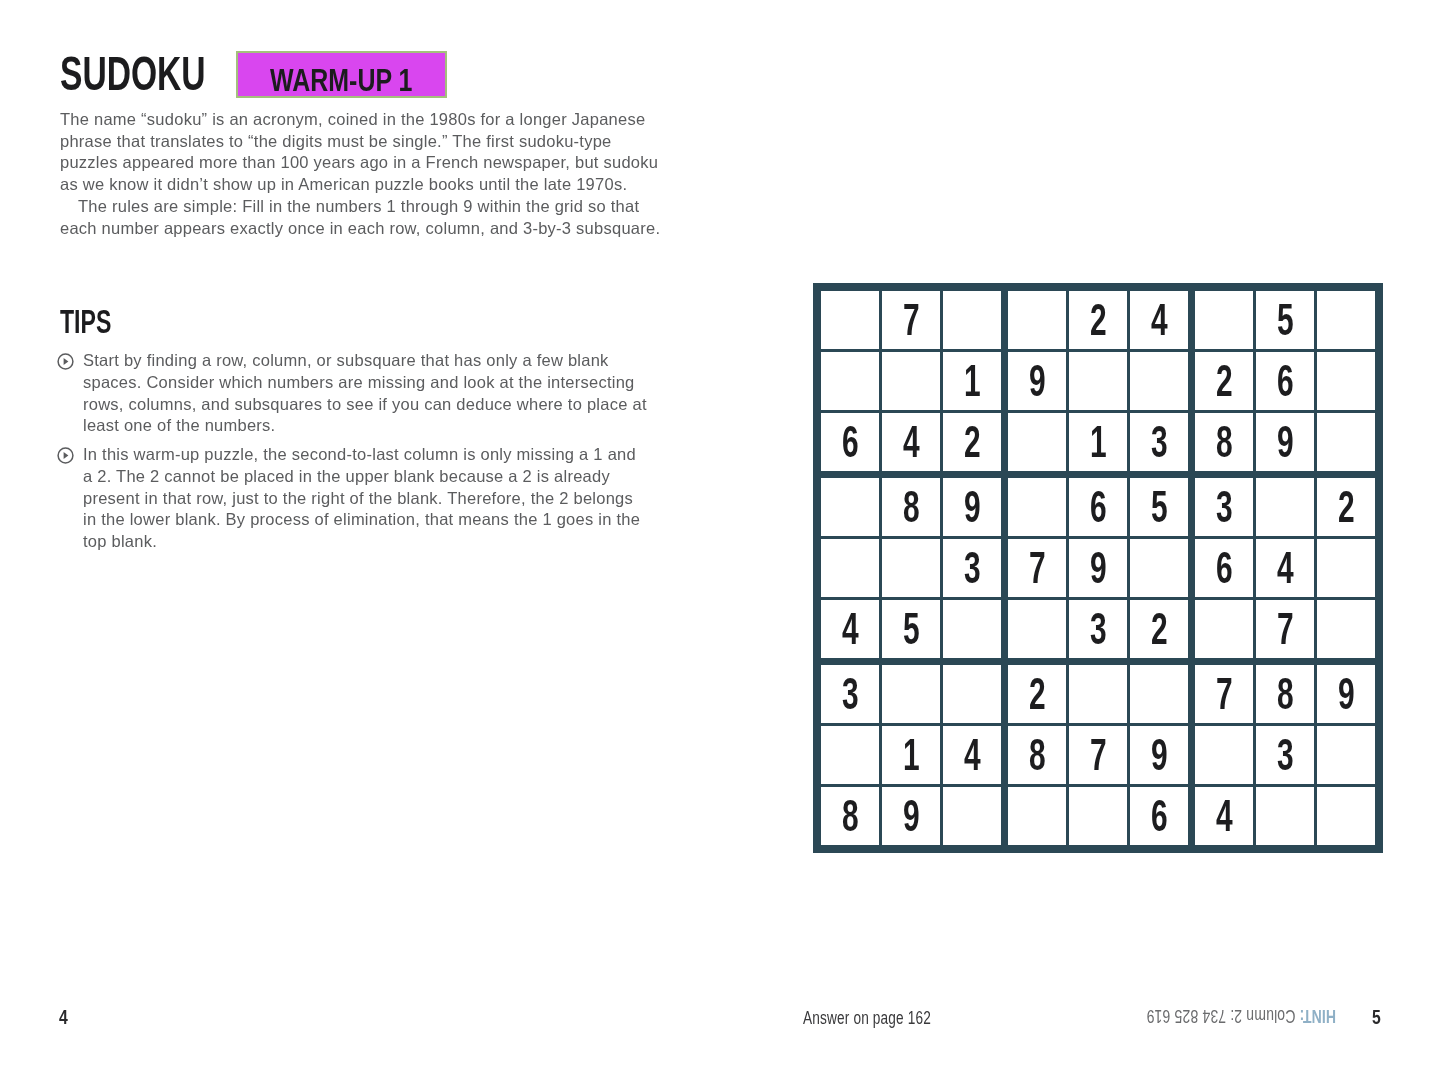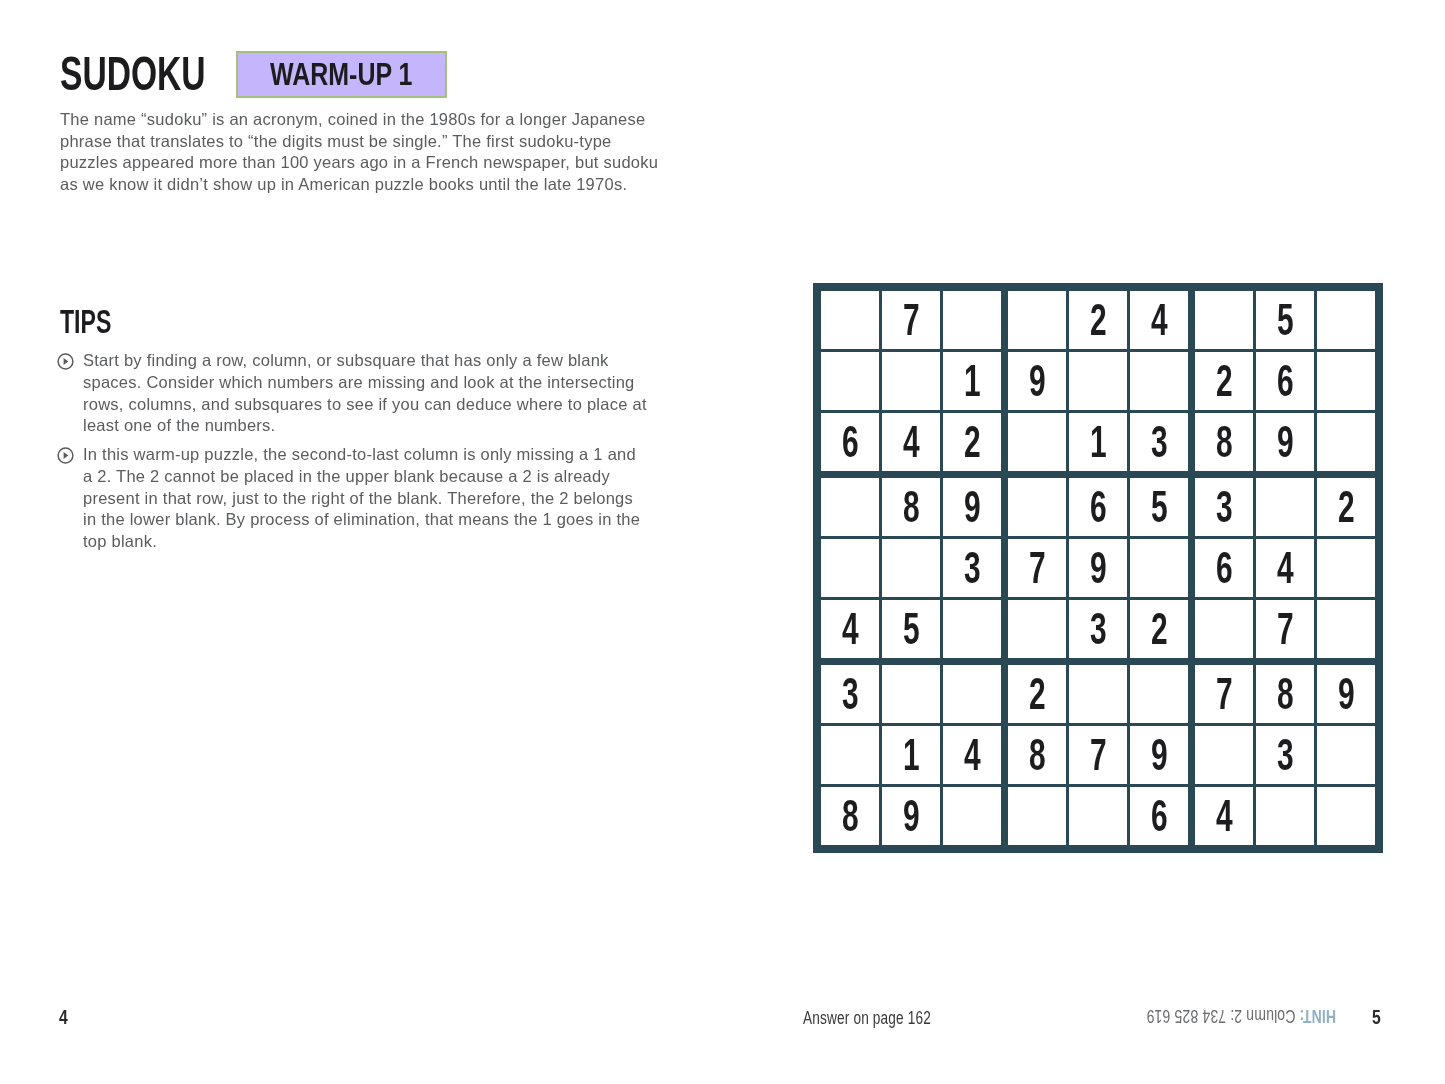--- a/index.html
+++ b/index.html
@@ -19,22 +19,22 @@
 
   
   .title-row{position:absolute;left:60px;top:50px;display:flex;align-items:center;height:48px;}
   .book-title{
     font-size:48px;font-weight:800;color:var(--ink);line-height:1;
     transform:scaleX(0.70);transform-origin:left center;letter-spacing:0px;white-space:nowrap;
   }
   .badge{
     margin-left:-32px; 
     border:2.5px solid var(--badge-border);
-    height:47px;display:flex;align-items:center;justify-content:center;
-    padding:0 12px;background:#c4b5fd;
+    height:47px;display:flex;align-items:flex-end;justify-content:center;
+    padding:0 12px;background:#d946ef;
   }
   .badge-label{
     font-size:32px;font-weight:700;color:var(--ink);line-height:1;white-space:nowrap;
     transform:scaleX(0.78);transform-origin:center;
   }
 
   
   .intro{position:absolute;left:60px;top:109px;width:608px;}
   .intro p{
     font-size:16.5px;line-height:21.7px;color:var(--body-text);
@@ -109,20 +109,21 @@
 
   <div class="title-row">
     <div class="book-title">SUDOKU</div>
     <div class="badge">
       <span class="badge-label">WARM-UP 1</span>
     </div>
   </div>
 
   <div class="intro">
     <p>The name “sudoku” is an acronym, coined in the 1980s for a longer Japanese phrase that translates to “the digits must be single.” The first sudoku-type puzzles appeared more than 100 years ago in a French newspaper, but sudoku as we know it didn’t show up in American puzzle books until the late 1970s.</p>
+    <p class="indent">The rules are simple: Fill in the numbers 1 through 9 within the grid so that each number appears exactly once in each row, column, and 3-by-3 subsquare.</p>
   </div>
 
   <div class="tips-heading">TIPS</div>
 
   <div class="tip tip-1">
     <span class="tip-icon">
       <svg width="17" height="17" viewBox="0 0 17 17">
         <circle cx="8.5" cy="8.5" r="7.4" fill="none" stroke="#5b5c5e" stroke-width="1.5"></circle>
         <path d="M6.6 5.1 L11.4 8.5 L6.6 11.9 Z" fill="#5b5c5e"></path>
       </svg>

